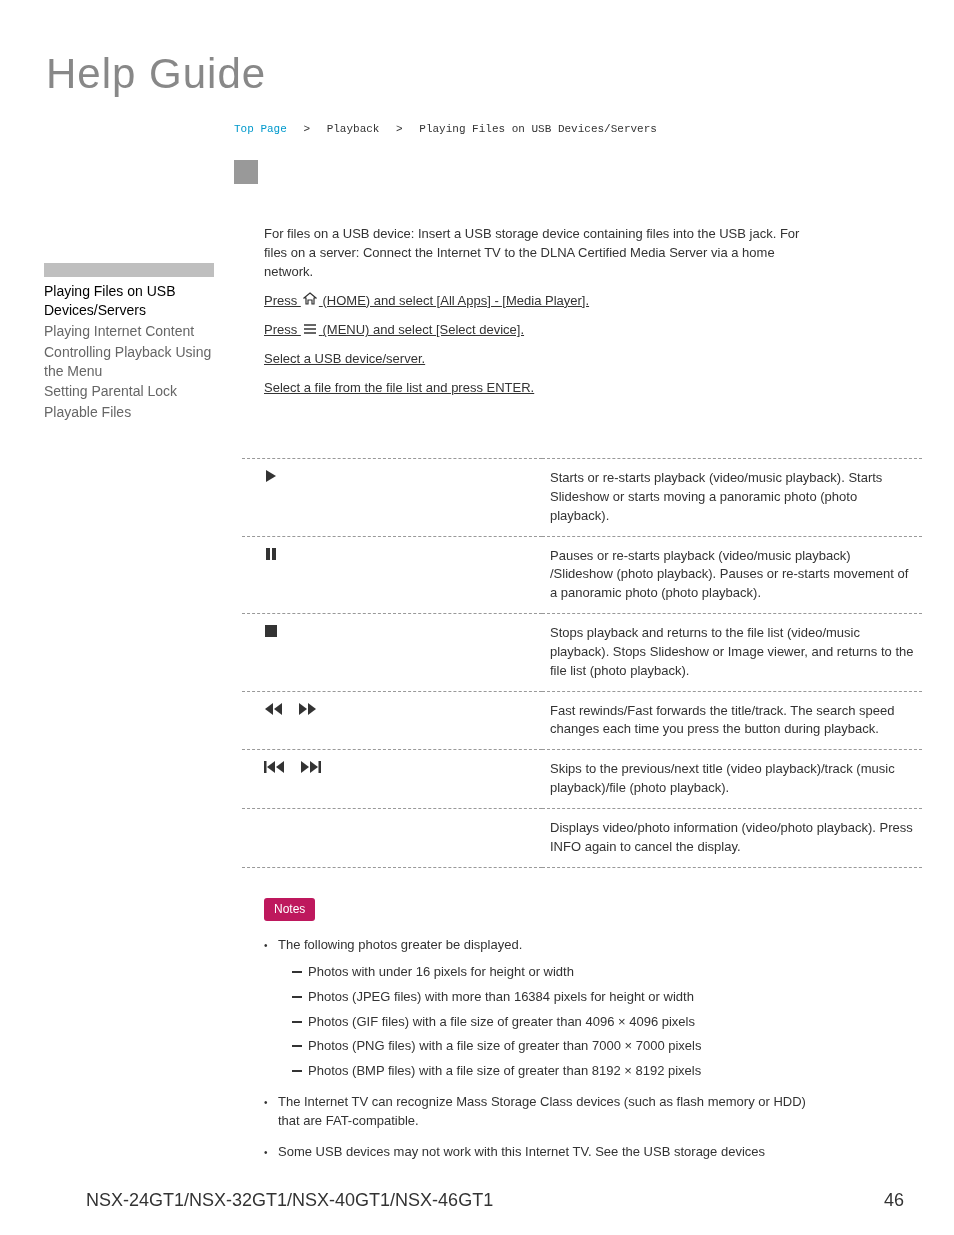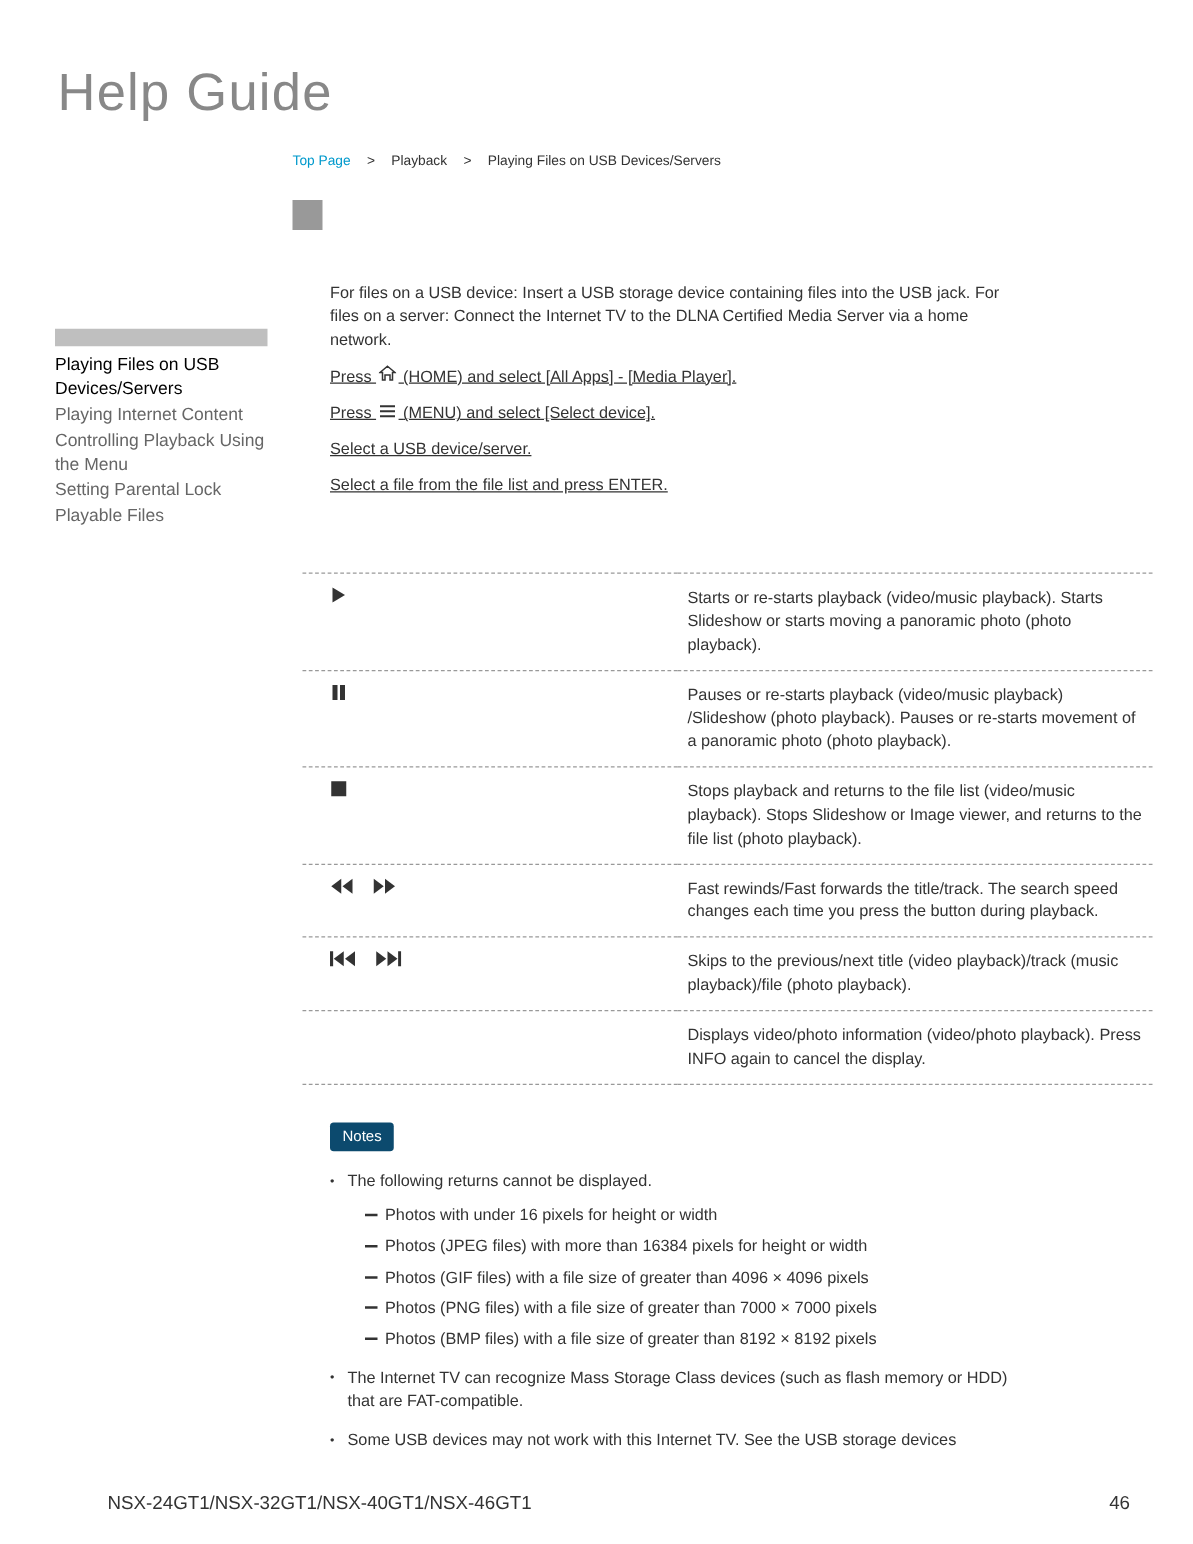--- a/index.html
+++ b/index.html
@@ -16,20 +16,21 @@
     font-weight: 300;
     color: #888;
     letter-spacing: 1px;
     padding: 50px 0 0 46px;
     font-family: "Helvetica Neue", Arial, sans-serif;
   }
   .breadcrumb {
     font-size: 11px;
     color: #333;
     padding: 25px 0 0 234px;
+    font-family: Liberation Mono, monospace;
   }
   .breadcrumb .link { color: #0099cc; }
   .breadcrumb .sep { margin: 0 10px; color: #333; }
   .gray-square {
     position: absolute;
     left: 234px;
     top: 160px;
     width: 24px;
     height: 24px;
     background: #999;
@@ -77,21 +78,21 @@
     vertical-align: top;
     font-size: 13px;
     line-height: 1.45;
   }
   .controls-table tr:last-child td { border-bottom: 1px dashed #999; }
   .controls-table td.icon-cell { width: 300px; padding-left: 22px; }
   .controls-table td.desc-cell { width: 380px; }
   .ctrl-icon { display: inline-block; }
   .notes-badge {
     display: inline-block;
-    background: #0c4a6e;
+    background: #be185d;
     color: #fff;
     font-size: 12px;
     padding: 3px 10px;
     border-radius: 3px;
     margin-top: 30px;
     margin-bottom: 15px;
   }
   .notes-list { list-style: none; padding-left: 0; }
   .notes-list > li {
     position: relative;
@@ -120,21 +121,21 @@
     top: 8px;
     width: 10px;
     height: 2px;
     background: #333;
   }
   .footer {
     position: absolute;
     bottom: 24px;
     left: 86px;
     right: 50px;
-    font-size: 15px;
+    font-size: 18px;
     display: flex;
     justify-content: space-between;
   }
 </style>
 </head>
 <body>
 
 <div class="header-title">Help Guide</div>
 
 <div class="breadcrumb">
@@ -259,21 +260,21 @@
       <td class="icon-cell"></td>
       <td class="desc-cell">Displays video/photo information (video/photo playback). Press INFO again to cancel the display.</td>
     </tr>
   </tbody>
     </table>
 
   <div class="notes-badge">Notes</div>
 
   <ul class="notes-list">
     <li>
-      <span>The following returns cannot be displayed.</span>
+      <span>The following photos greater be displayed.</span>
       <ul class="sub-list">
         <li>Photos with under 16 pixels for height or width</li>
         <li>Photos (JPEG files) with more than 16384 pixels for height or width</li>
         <li>Photos (GIF files) with a file size of greater than 4096 × 4096 pixels</li>
         <li>Photos (PNG files) with a file size of greater than 7000 × 7000 pixels</li>
         <li>Photos (BMP files) with a file size of greater than 8192 × 8192 pixels</li>
       </ul>
     </li>
     <li>The Internet TV can recognize Mass Storage Class devices (such as flash memory or HDD) that are FAT-compatible.</li>
     <li>Some USB devices may not work with this Internet TV. See the USB storage devices</li>

